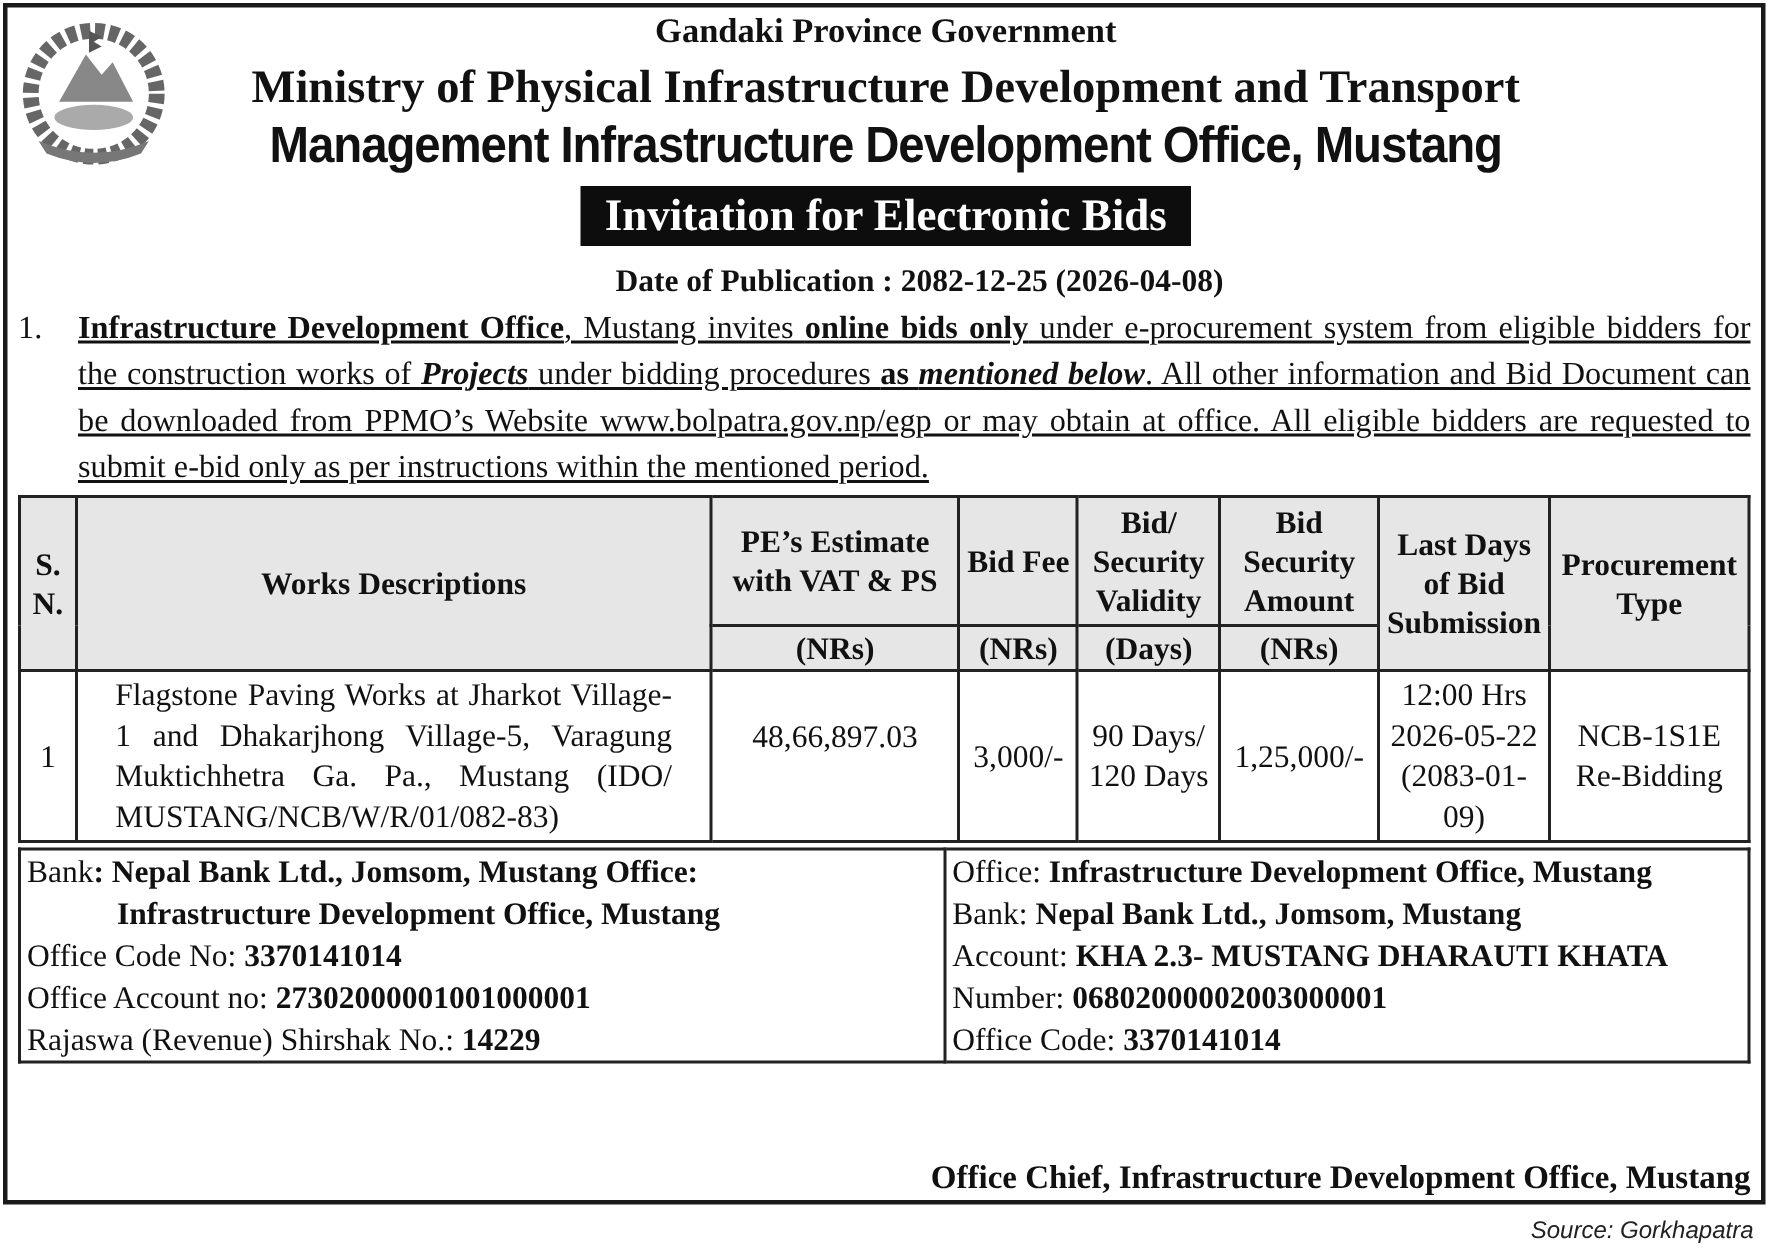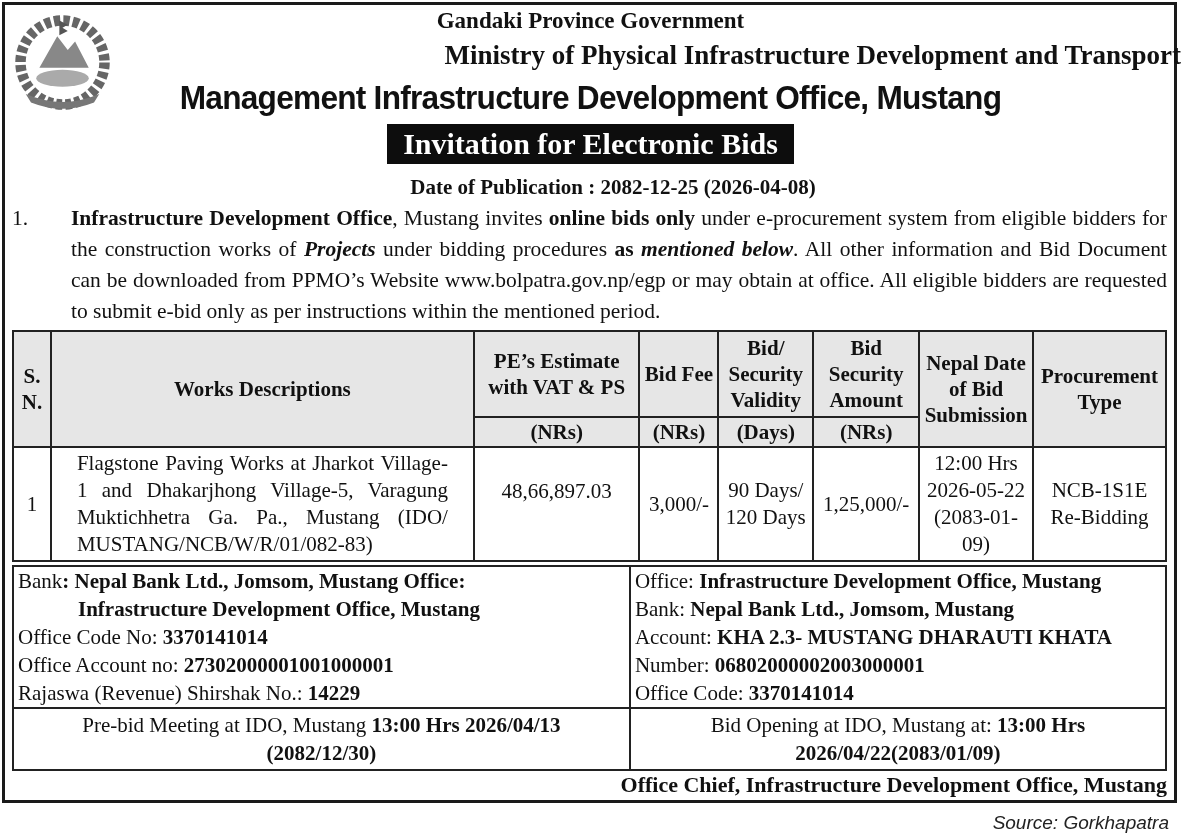--- a/index.html
+++ b/index.html
@@ -3,40 +3,40 @@
 <meta charset="utf-8">
 <style>
   html, body { margin: 0; padding: 0; background: #ffffff; }
   body { width: 1181px; height: 836px; position: relative; overflow: hidden;
          font-family: "Liberation Serif", serif; color: #111; }
   .frame { position: absolute; left: 2px; top: 2px; width: 1175px; height: 801px;
            border: 3px solid #1a1a1a; box-sizing: border-box; background: #fff; }
   .logo { position: absolute; left: 10px; top: 10px; width: 105px; height: 105px; }
   .hdr { position: absolute; left: 0; right: 0; text-align: center; font-weight: bold; }
   .h1 { top: 8px; font-size: 23px; }
-  .h2 { top: 40px; font-size: 27px; text-align: right; }
+  .h2 { top: 40px; font-size: 31px; }
   .h3 { top: 78px; font-size: 34px; font-family: "Liberation Sans", sans-serif; letter-spacing: -0.8px; transform: scaleX(0.93); }
   .titlebox { position: absolute; left: 387px; top: 124px; width: 407px; height: 40px;
               background: #0d0d0d; color: #fff; font-size: 30px; font-weight: bold;
               display: flex; align-items: center; justify-content: center; }
   .pubdate { top: 175px; font-size: 21px; padding-left: 45px; }
   .para { position: absolute; left: 12px; top: 203px; width: 1155px; font-size: 21.5px; line-height: 31px; }
   .para .num { position: absolute; left: 0; top: 0; }
-  .para .txt { margin-left: 59px; text-align: justify; }
+  .para .txt { margin-left: 40px; text-align: justify; text-decoration: underline; }
   table.bids { position: absolute; left: 12px; top: 330px; width: 1155px; border-collapse: collapse;
                font-size: 21px; }
   table.bids td, table.bids th { border: 2px solid #222; text-align: center; vertical-align: middle; padding: 0 2px; }
   table.bids th { background: #e6e6e6; font-weight: bold; line-height: 26px; }
   table.bids td { line-height: 27px; }
   td.desc { text-align: justify !important; padding: 0 25px !important; }
   .info { position: absolute; left: 12px; top: 565px; width: 1155px; border-collapse: collapse; font-size: 21px; }
   .info td { border: 2px solid #222; vertical-align: top; padding: 0 4px; line-height: 28px; }
   .info .bottom td { text-align: center; line-height: 28px; padding: 2px 4px; }
   .signoff { position: absolute; right: 14px; top: 772px; font-size: 22px; font-weight: bold; }
-  .source { position: absolute; right: 12px; top: 812px; font-size: 19px; font-style: italic;
+  .source { position: absolute; right: 12px; top: 812px; font-size: 16px; font-style: italic;
             font-family: "Liberation Sans", sans-serif; color: #222; }
   .indent { padding-left: 60px; }
   b { font-weight: bold; }
 </style>
 </head>
 <body>
 
 <div class="frame"></div>
 
 <svg class="logo" viewBox="0 0 100 100">
@@ -70,21 +70,21 @@
       <col style="width:133px">
   </colgroup>
   <tbody>
       <tr style="height:86px">
     <th rowspan="2">S. N.</th>
     <th rowspan="2">Works Descriptions</th>
     <th>PE’s Estimate with VAT &amp; PS</th>
     <th>Bid Fee</th>
     <th>Bid/ Security Validity</th>
     <th>Bid Security Amount</th>
-    <th rowspan="2">Nepal Date of Bid Submission</th>
+    <th rowspan="2">Last Days of Bid Submission</th>
     <th rowspan="2">Procurement Type</th>
   </tr>
   <tr style="height:30px">
     <th>(NRs)</th>
     <th>(NRs)</th>
     <th>(Days)</th>
     <th>(NRs)</th>
   </tr>
   <tr style="height:114px">
     <td>1</td>
@@ -114,27 +114,17 @@
       <div><span>Rajaswa (Revenue) Shirshak No.: </span><b>14229</b></div>
     </td>
     <td>
       <div><span>Office: </span><b>Infrastructure Development Office, Mustang</b></div>
       <div><span>Bank: </span><b>Nepal Bank Ltd., Jomsom, Mustang</b></div>
       <div><span>Account: </span><b>KHA 2.3- MUSTANG DHARAUTI KHATA</b></div>
       <div><span>Number: </span><b>06802000002003000001</b></div>
       <div><span>Office Code: </span><b>3370141014</b></div>
     </td>
   </tr>
-  <tr class="bottom">
-    <td>
-      <span>Pre-bid Meeting at IDO, Mustang </span><b>13:00 Hrs 2026/04/13</b><br>
-      <b>(2082/12/30)</b>
-    </td>
-    <td>
-      <span>Bid Opening at  IDO, Mustang at:  </span><b>13:00 Hrs</b><br>
-      <b>2026/04/22(2083/01/09)</b>
-    </td>
-  </tr>
 </tbody>
   </table>
 
 <div class="signoff">Office Chief, Infrastructure Development Office, Mustang</div>
 <div class="source">Source: Gorkhapatra</div>
 
 </body></html>

